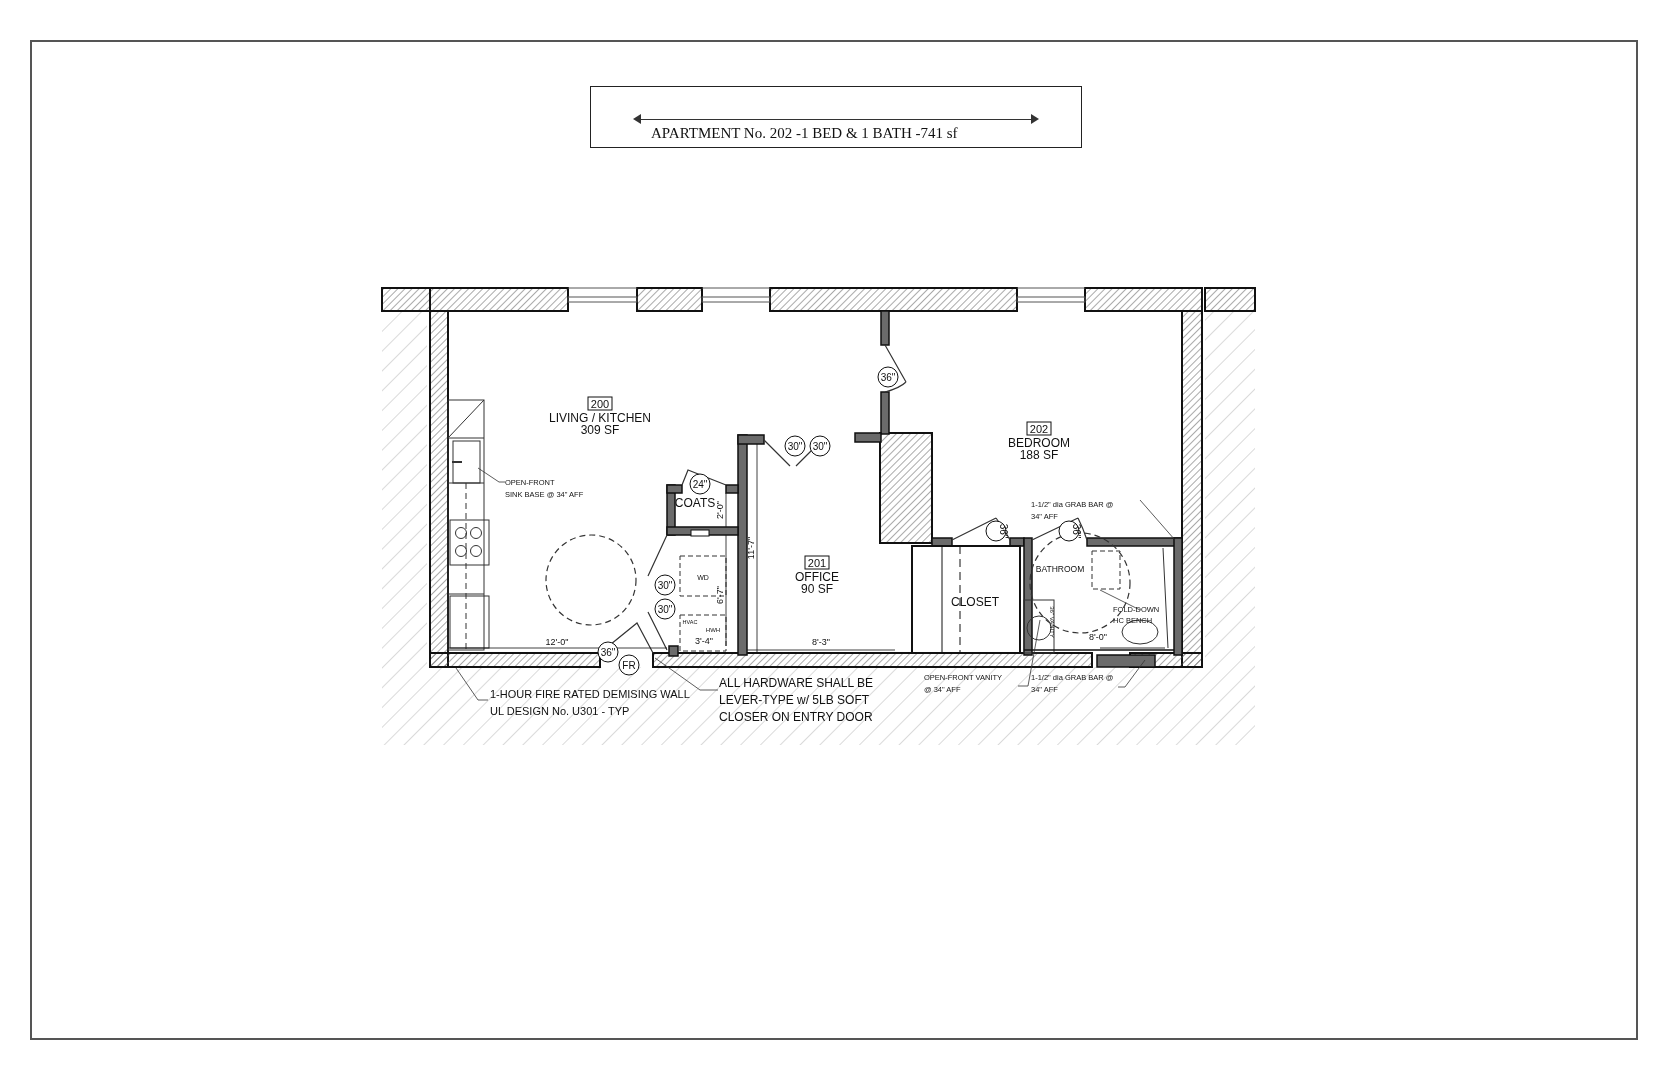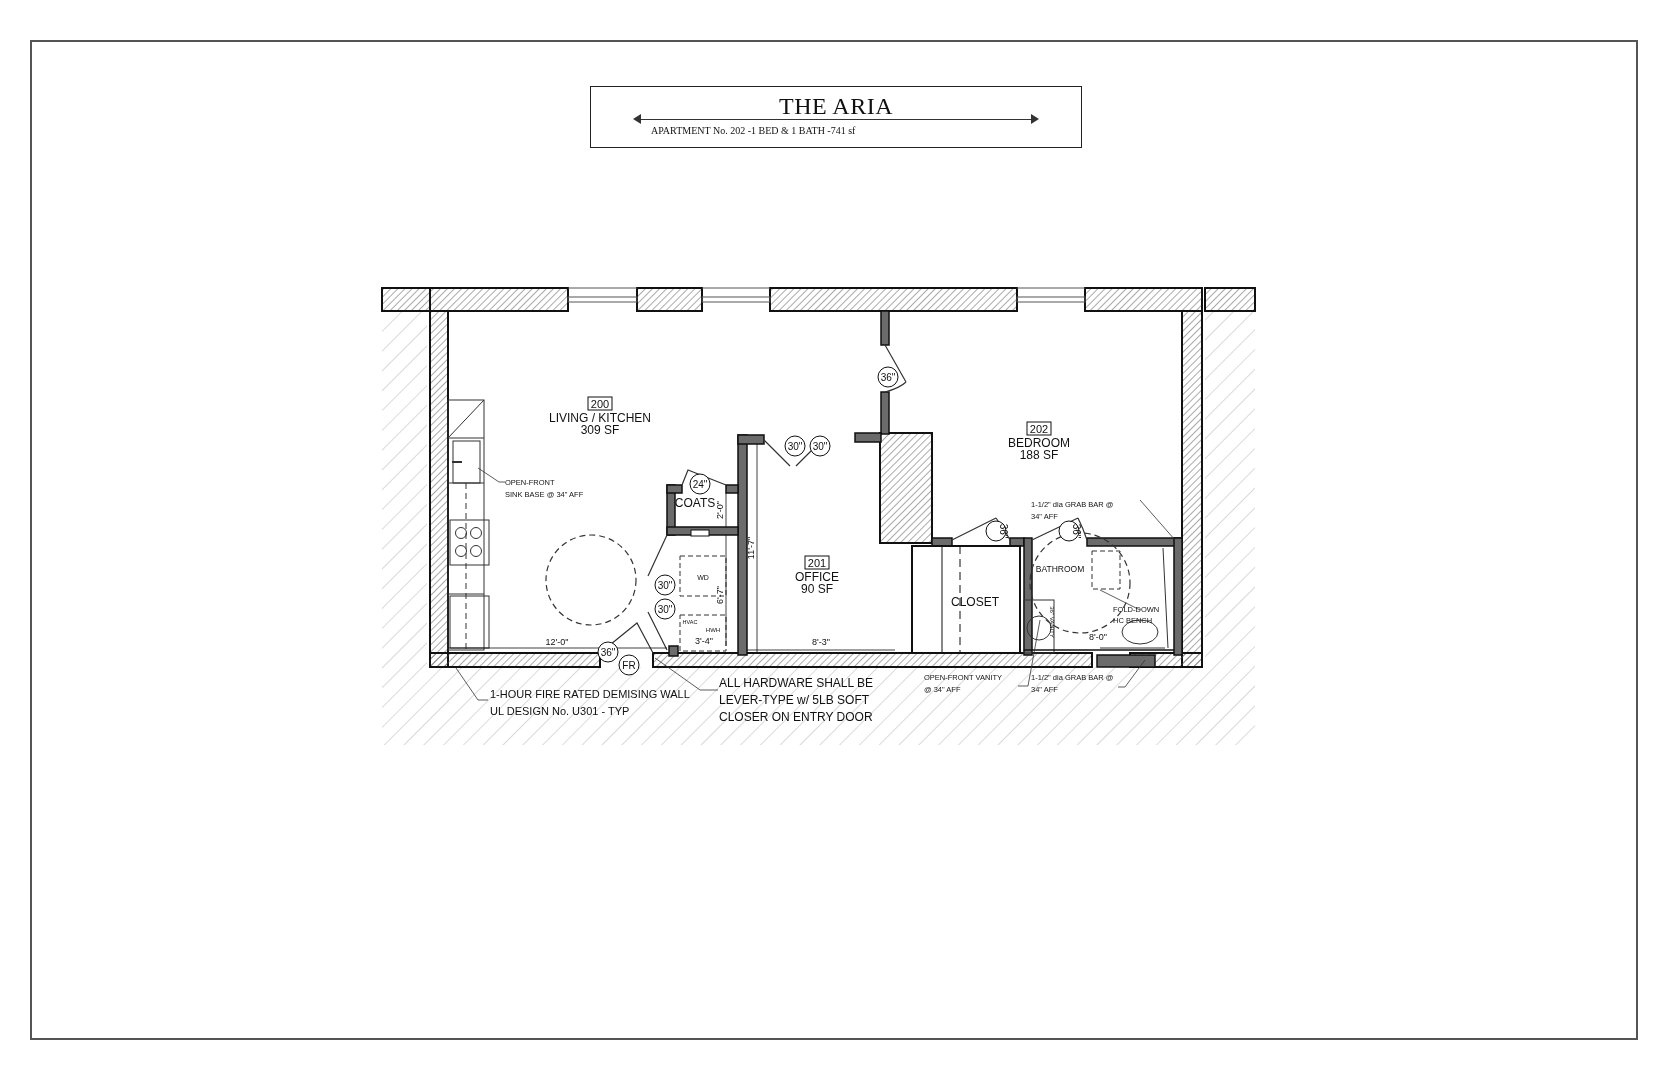--- a/index.html
+++ b/index.html
@@ -4,31 +4,30 @@
 <style>
   html,body{margin:0;padding:0;background:#ffffff;}
   body{width:1669px;height:1080px;position:relative;overflow:hidden;font-family:"Liberation Sans",sans-serif;color:#111;}
   .sheet-frame{position:absolute;left:30px;top:40px;width:1608px;height:1000px;border:2px solid #555;box-sizing:border-box;}
   .title-block{position:absolute;left:590px;top:86px;width:492px;height:62px;border:1.5px solid #222;box-sizing:border-box;background:#fff;}
   .title-main{position:absolute;left:0;right:0;top:6px;text-align:center;font-family:"Liberation Serif",serif;font-size:24px;letter-spacing:0.5px;}
   .title-rule{position:absolute;left:48px;right:48px;top:32px;height:1px;background:#333;}
   .title-rule::before,.title-rule::after{content:"";position:absolute;top:-5px;width:0;height:0;border-top:5px solid transparent;border-bottom:5px solid transparent;}
   .title-rule::before{left:-6px;border-right:8px solid #333;}
   .title-rule::after{right:-6px;border-left:8px solid #333;}
-  .title-sub{position:absolute;left:60px;top:38px;font-family:"Liberation Serif",serif;font-size:10px;}
+  .title-sub{position:absolute;left:60px;top:38px;font-family:"Liberation Serif",serif;font-size:15px;}
   svg.plan{position:absolute;left:0;top:0;}
   .t{font-family:"Liberation Sans",sans-serif;fill:#111;}
 </style>
 </head>
 <body>
 
 <div class="sheet-frame"></div>
 
 <div class="title-block">
-  <div class="title-main">THE ARIA</div>
   <div class="title-rule"></div>
   <div class="title-sub">APARTMENT No. 202 -1 BED &amp; 1 BATH -741 sf</div>
 </div>
 
 <svg class="plan" width="1669" height="1080" viewBox="0 0 1669 1080">
   <defs>
     <pattern id="hatchFine" patternUnits="userSpaceOnUse" width="5" height="5" patternTransform="rotate(45)">
       <line x1="0" y1="0" x2="0" y2="5" stroke="#555" stroke-width="1"></line>
     </pattern>
     <pattern id="hatchWide" patternUnits="userSpaceOnUse" width="14" height="14" patternTransform="rotate(45)">

